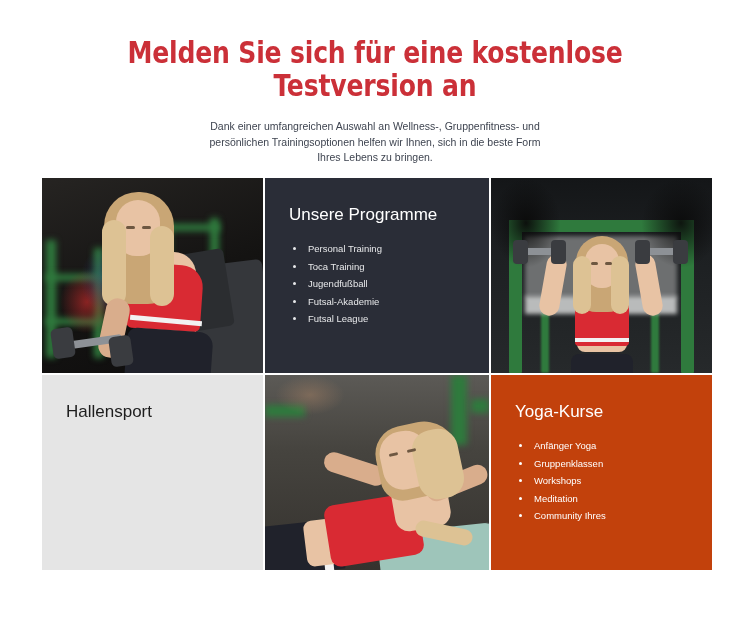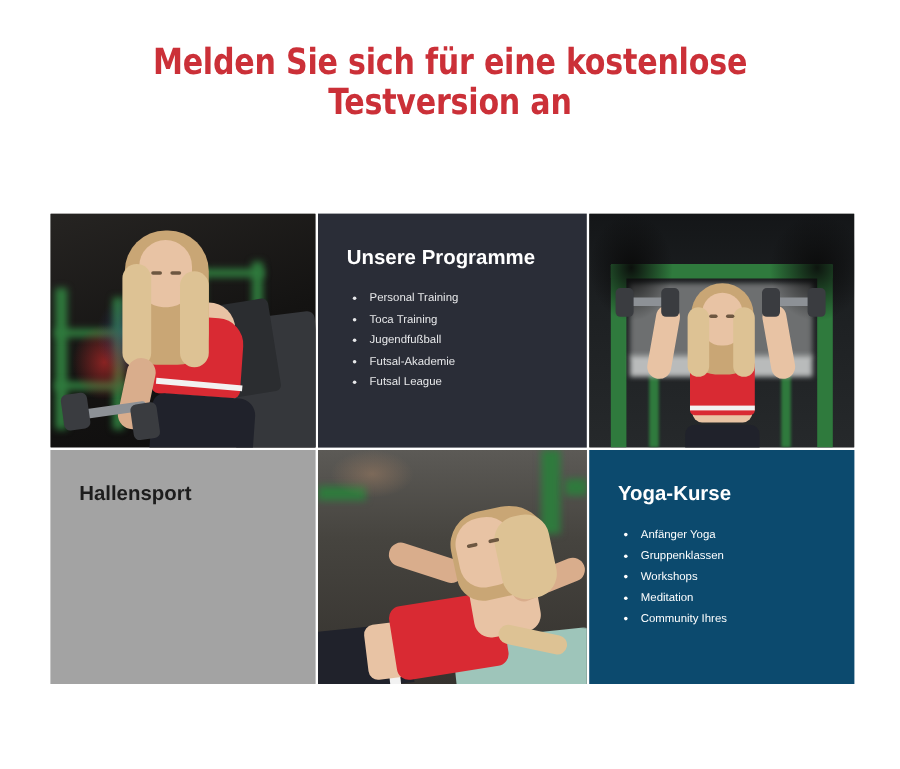--- a/index.html
+++ b/index.html
@@ -62,27 +62,27 @@
     position: relative;
     overflow: hidden;
   }
 
   
   .panel {
     padding: 26px 24px 20px 24px;
     box-sizing: border-box;
   }
   .panel-dark  { background: #2a2d37; }
-  .panel-yellow{ background: #a3a3a3; }
-  .panel-red   { background: #0c4a6e; }
+  .panel-yellow{ background: #e5e5e5; }
+  .panel-red   { background: #c2410c; }
 
   .panel-title {
     margin: 0 0 14px 0;
     font-size: 17px;
-    font-weight: bold;
+    font-weight: normal;
     line-height: 22px;
   }
   .panel-dark  .panel-title { color: #ffffff; }
   .panel-yellow .panel-title { color: #1d1d1d; }
   .panel-red   .panel-title { color: #ffffff; }
 
   .panel-list {
     margin: 0;
     padding: 0 0 0 17px;
     list-style: disc;
@@ -156,20 +156,21 @@
     text-decoration: none;
   }
 </style>
 </head>
 <body>
 
 <div class="page">
 
   <div class="header">
     <h1 class="page-title">Melden Sie sich für eine kostenlose Testversion an</h1>
+    <p class="page-subtitle">Dank einer umfangreichen Auswahl an Wellness-, Gruppenfitness- und persönlichen Trainingsoptionen helfen wir Ihnen, sich in die beste Form Ihres Lebens zu bringen.</p>
   </div>
 
   <div class="grid">
 
     <div class="cell">
       <div class="photo">
         <div class="p1-floor"></div>
         <div class="rack softer" style="left:4px;  top:62px;  width:10px; height:118px;"></div>
         <div class="rack softer" style="left:52px; top:70px;  width:9px;  height:110px;"></div>
         <div class="rack softer" style="left:4px;  top:96px;  width:58px; height:7px;"></div>

